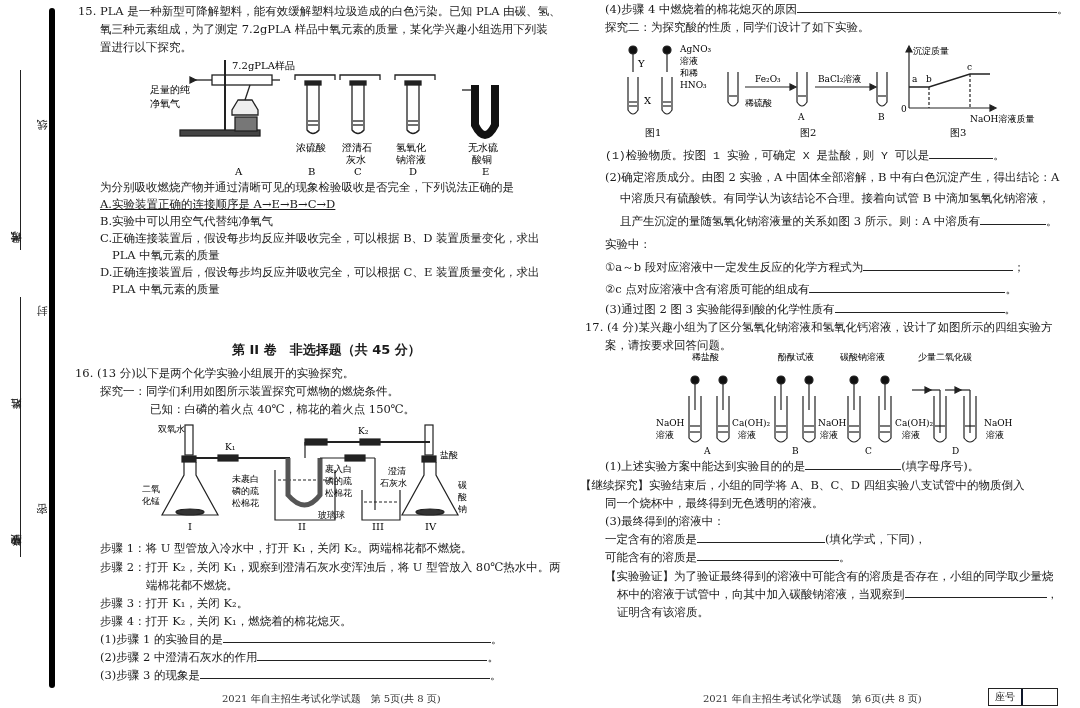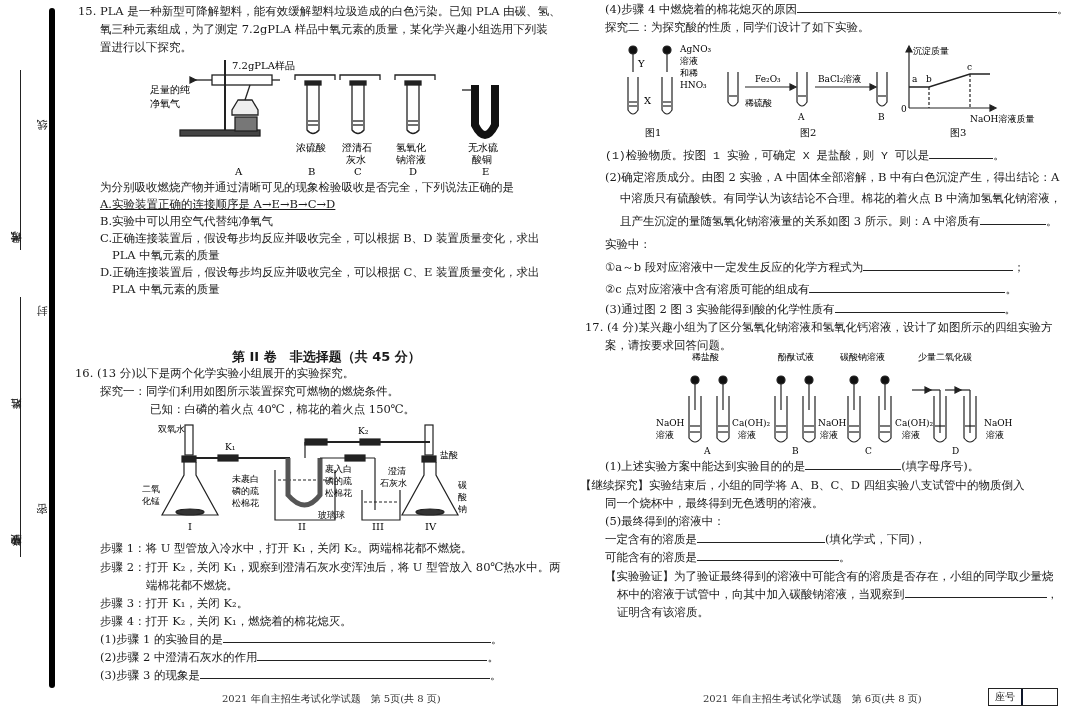--- a/index.html
+++ b/index.html
@@ -89,21 +89,21 @@
 
   <div class="line" style="left:100px;top:178px;">为分别吸收燃烧产物并通过清晰可见的现象检验吸收是否完全，下列说法正确的是</div>
   <div class="line" style="left:100px;top:195px;text-decoration:underline;">A.实验装置正确的连接顺序是 A→E→B→C→D</div>
   <div class="line" style="left:100px;top:212px;">B.实验中可以用空气代替纯净氧气</div>
   <div class="line" style="left:100px;top:229px;">C.正确连接装置后，假设每步均反应并吸收完全，可以根据 B、D 装置质量变化，求出</div>
   <div class="line" style="left:112px;top:246px;">PLA 中氧元素的质量</div>
   <div class="line" style="left:100px;top:263px;">D.正确连接装置后，假设每步均反应并吸收完全，可以根据 C、E 装置质量变化，求出</div>
   <div class="line" style="left:112px;top:280px;">PLA 中氧元素的质量</div>
 </div>
 
-<div class="line section-title" style="left:232px;top:348px;">第 II 卷　非选择题（共 45 分）</div>
+<div class="line section-title" style="left:232px;top:341px;">第 II 卷　非选择题（共 45 分）</div>
 
 <div>
   <div class="line" style="left:75px;top:364px;">16. (13 分)以下是两个化学实验小组展开的实验探究。</div>
   <div class="line" style="left:100px;top:382px;">探究一：同学们利用如图所示装置探究可燃物的燃烧条件。</div>
   <div class="line" style="left:150px;top:400px;">已知：白磷的着火点 40℃，棉花的着火点 150℃。</div>
 
   <svg class="abs" style="left:140px;top:420px;" width="340" height="115">
     <g stroke="#222" fill="none" stroke-width="1.2">
 
       <rect x="45" y="5" width="8" height="30"></rect>
@@ -233,21 +233,21 @@
     <text x="312" y="40" font-size="9">a</text>
     <text x="326" y="40" font-size="9">b</text>
     <text x="367" y="28" font-size="9">c</text>
     <text x="350" y="94" font-size="10">图3</text>
   </svg>
 
   <div class="line" style="left:605px;top:146px;font-family:Liberation Mono, monospace;">
     <span>(1)检验物质。按图 1 实验，可确定 X 是盐酸，则 Y 可以是</span><span class="blank" style="width:64px;"></span><span>。</span>
   </div>
   <div class="line" style="left:605px;top:168px;">(2)确定溶质成分。由图 2 实验，A 中固体全部溶解，B 中有白色沉淀产生，得出结论：A</div>
-  <div class="line" style="left:620px;top:189px;">中溶质只有硫酸铁。有同学认为该结论不合理。棉花的着火点 B 中滴加氢氧化钠溶液，</div>
+  <div class="line" style="left:620px;top:189px;">中溶质只有硫酸铁。有同学认为该结论不合理。接着向试管 B 中滴加氢氧化钠溶液，</div>
   <div class="line" style="left:620px;top:212px;">
     <span>且产生沉淀的量随氢氧化钠溶液量的关系如图 3 所示。则：A 中溶质有</span><span class="blank" style="width:66px;"></span><span>。</span>
   </div>
   <div class="line" style="left:605px;top:235px;">实验中：</div>
   <div class="line" style="left:605px;top:258px;">
     <span>①a～b 段对应溶液中一定发生反应的化学方程式为</span><span class="blank" style="width:150px;"></span><span>；</span>
   </div>
   <div class="line" style="left:605px;top:280px;">
     <span>②c 点对应溶液中含有溶质可能的组成有</span><span class="blank" style="width:196px;"></span><span>。</span>
   </div>
@@ -338,21 +338,21 @@
     <text x="152" y="106" font-size="9">B</text>
     <text x="225" y="106" font-size="9">C</text>
     <text x="312" y="106" font-size="9">D</text>
   </svg>
 
   <div class="line" style="left:605px;top:457px;">
     <span>(1)上述实验方案中能达到实验目的的是</span><span class="blank" style="width:96px;"></span><span>(填字母序号)。</span>
   </div>
   <div class="line" style="left:580px;top:476px;">【继续探究】实验结束后，小组的同学将 A、B、C、D 四组实验八支试管中的物质倒入</div>
   <div class="line" style="left:605px;top:494px;">同一个烧杯中，最终得到无色透明的溶液。</div>
-  <div class="line" style="left:605px;top:512px;">(5)最终得到的溶液中：</div>
+  <div class="line" style="left:605px;top:512px;">(3)最终得到的溶液中：</div>
   <div class="line" style="left:605px;top:530px;">
     <span>一定含有的溶质是</span><span class="blank" style="width:128px;"></span><span>(填化学式，下同)，</span>
   </div>
   <div class="line" style="left:605px;top:548px;">
     <span>可能含有的溶质是</span><span class="blank" style="width:142px;"></span><span>。</span>
   </div>
   <div class="line" style="left:605px;top:567px;">【实验验证】为了验证最终得到的溶液中可能含有的溶质是否存在，小组的同学取少量烧</div>
   <div class="line" style="left:617px;top:585px;">
     <span>杯中的溶液于试管中，向其中加入碳酸钠溶液，当观察到</span><span class="blank" style="width:142px;"></span><span>，</span>
   </div>

